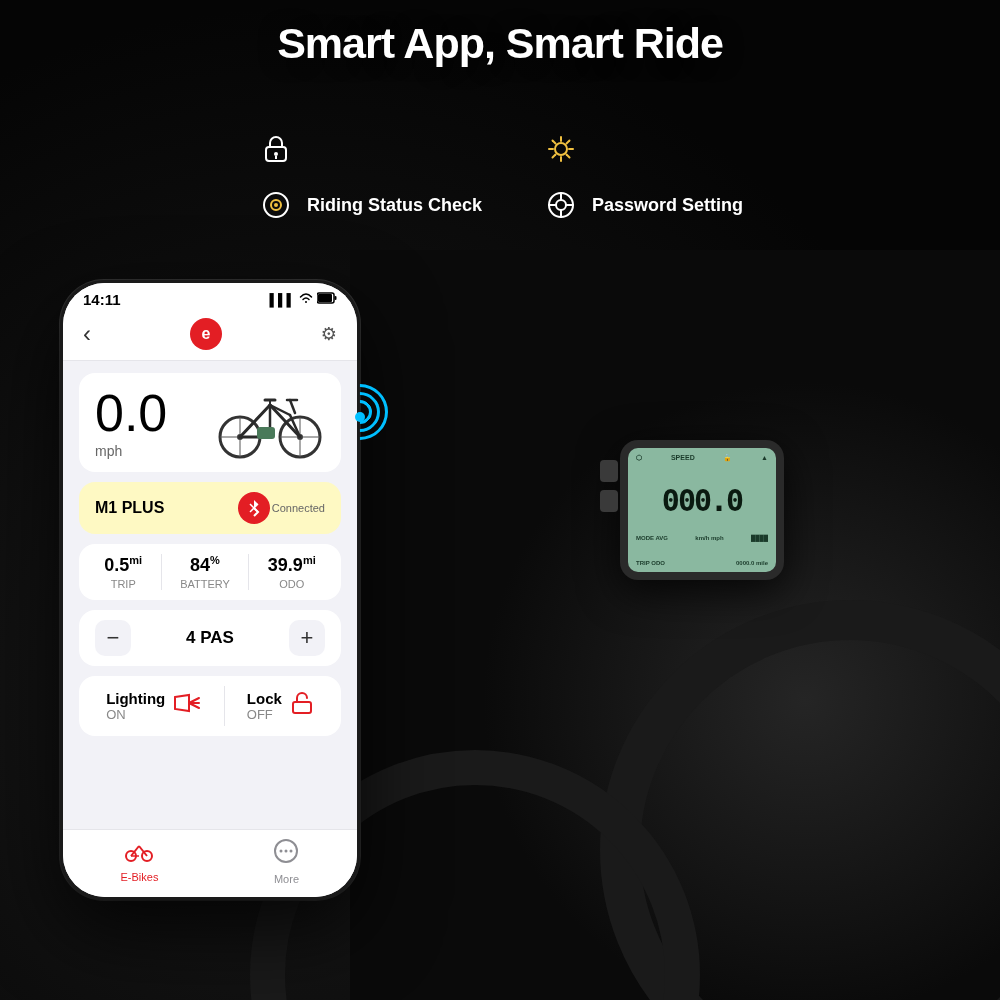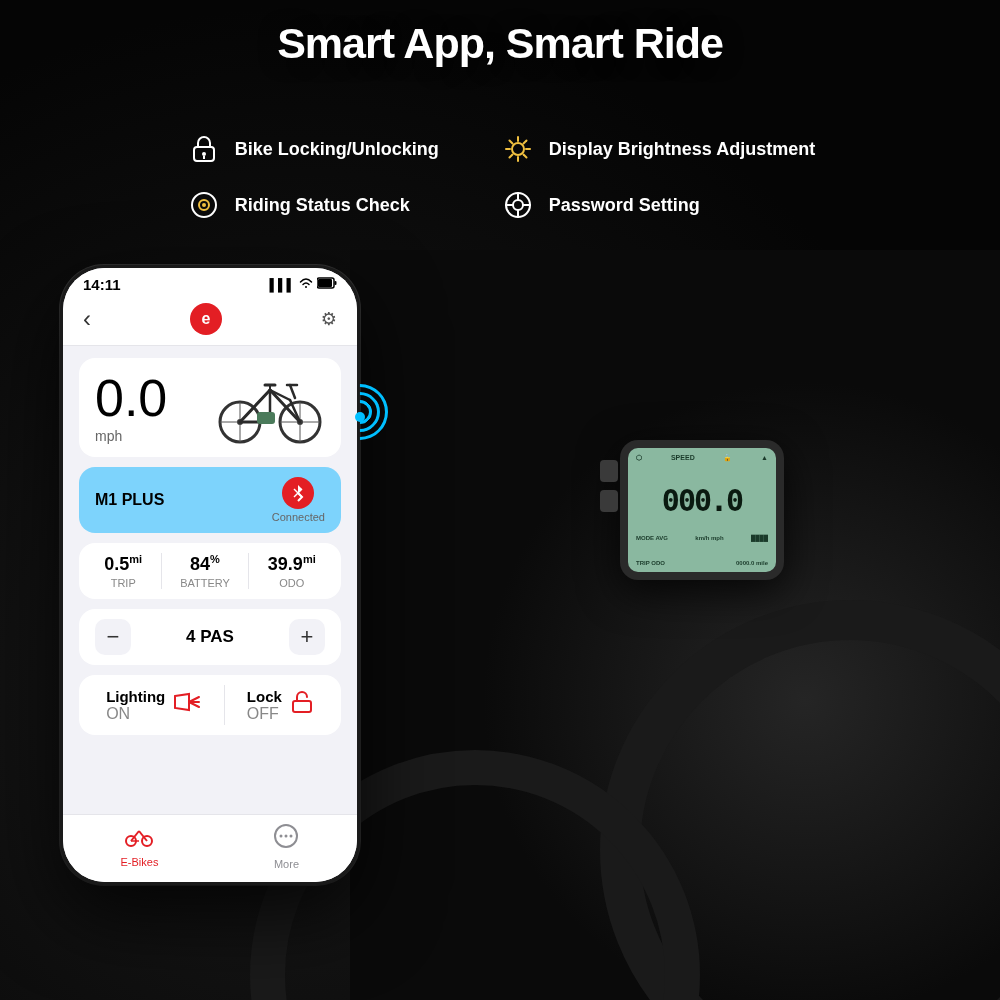--- a/index.html
+++ b/index.html
@@ -75,21 +75,21 @@
       font-size: 18px;
       font-weight: 600;
       color: #ffffff;
       white-space: nowrap;
     }
 
     
     .phone-wrapper {
       position: absolute;
       left: 60px;
-      top: 265px;
+      top: 280px;
       z-index: 20;
     }
 
     .phone {
       width: 300px;
       height: 620px;
       background: #1a1a1a;
       border-radius: 44px;
       padding: 3px;
       box-shadow: 0 30px 80px rgba(0,0,0,0.8), 0 0 0 1px #333;
@@ -201,37 +201,37 @@
     }
 
     
     .bike-svg {
       width: 110px;
       height: 75px;
     }
 
     
     .connection-card {
-      background: #7dd3fc;
+      background: #fef9c3;
       border-radius: 16px;
       padding: 10px 16px;
       display: flex;
       align-items: center;
       justify-content: space-between;
     }
 
     .bike-name {
       font-size: 16px;
       font-weight: 600;
       color: #000;
     }
 
     .bluetooth-badge {
       display: flex;
-      flex-direction: column;
+      flex-direction: row;
       align-items: center;
       gap: 2px;
     }
 
     .bt-icon {
       width: 32px;
       height: 32px;
       background: #e31e24;
       border-radius: 50%;
       display: flex;
@@ -332,21 +332,21 @@
       flex-direction: column;
     }
 
     .control-label {
       font-size: 15px;
       font-weight: 600;
       color: #000;
     }
 
     .control-status {
-      font-size: 16px;
+      font-size: 13px;
       color: #888;
     }
 
     .control-icon {
       font-size: 22px;
       color: #e31e24;
     }
 
     .control-divider {
       width: 1px;
@@ -561,21 +561,20 @@
     <div class="features-col">
       <div class="feature-item">
         <div class="feature-icon">
           <svg width="32" height="32" viewBox="0 0 32 32" fill="none">
             <rect x="6" y="14" width="20" height="14" rx="3" fill="none" stroke="white" stroke-width="2"></rect>
             <path d="M10 14V10a6 6 0 0112 0v4" stroke="white" stroke-width="2" fill="none"></path>
             <circle cx="16" cy="21" r="2" fill="white"></circle>
             <line x1="16" y1="23" x2="16" y2="26" stroke="white" stroke-width="2"></line>
           </svg>
         </div>
-        <span class="feature-text">Bike Locking/Unlocking</span>
       </div>
       <div class="feature-item">
         <div class="feature-icon">
           <svg width="32" height="32" viewBox="0 0 32 32" fill="none">
             <circle cx="16" cy="16" r="12" fill="none" stroke="white" stroke-width="2"></circle>
             <circle cx="16" cy="16" r="5" fill="none" stroke="#f0c040" stroke-width="2"></circle>
             <circle cx="16" cy="16" r="2" fill="#f0c040"></circle>
           </svg>
         </div>
         <span class="feature-text">Riding Status Check</span>
@@ -589,21 +588,20 @@
             <line x1="16" y1="4" x2="16" y2="8" stroke="#f0c040" stroke-width="2" stroke-linecap="round"></line>
             <line x1="16" y1="24" x2="16" y2="28" stroke="#f0c040" stroke-width="2" stroke-linecap="round"></line>
             <line x1="4" y1="16" x2="8" y2="16" stroke="#f0c040" stroke-width="2" stroke-linecap="round"></line>
             <line x1="24" y1="16" x2="28" y2="16" stroke="#f0c040" stroke-width="2" stroke-linecap="round"></line>
             <line x1="7.5" y1="7.5" x2="10.5" y2="10.5" stroke="#f0c040" stroke-width="2" stroke-linecap="round"></line>
             <line x1="21.5" y1="21.5" x2="24.5" y2="24.5" stroke="#f0c040" stroke-width="2" stroke-linecap="round"></line>
             <line x1="24.5" y1="7.5" x2="21.5" y2="10.5" stroke="#f0c040" stroke-width="2" stroke-linecap="round"></line>
             <line x1="10.5" y1="21.5" x2="7.5" y2="24.5" stroke="#f0c040" stroke-width="2" stroke-linecap="round"></line>
           </svg>
         </div>
-        <span class="feature-text">Display Brightness Adjustment</span>
       </div>
       <div class="feature-item">
         <div class="feature-icon">
           <svg width="32" height="32" viewBox="0 0 32 32" fill="none">
             <circle cx="16" cy="16" r="12" fill="none" stroke="white" stroke-width="2"></circle>
             <circle cx="16" cy="16" r="5" fill="none" stroke="white" stroke-width="2"></circle>
             <line x1="16" y1="4" x2="16" y2="11" stroke="white" stroke-width="2" stroke-linecap="round"></line>
             <line x1="16" y1="21" x2="16" y2="28" stroke="white" stroke-width="2" stroke-linecap="round"></line>
             <line x1="4" y1="16" x2="11" y2="16" stroke="white" stroke-width="2" stroke-linecap="round"></line>
             <line x1="21" y1="16" x2="28" y2="16" stroke="white" stroke-width="2" stroke-linecap="round"></line>

